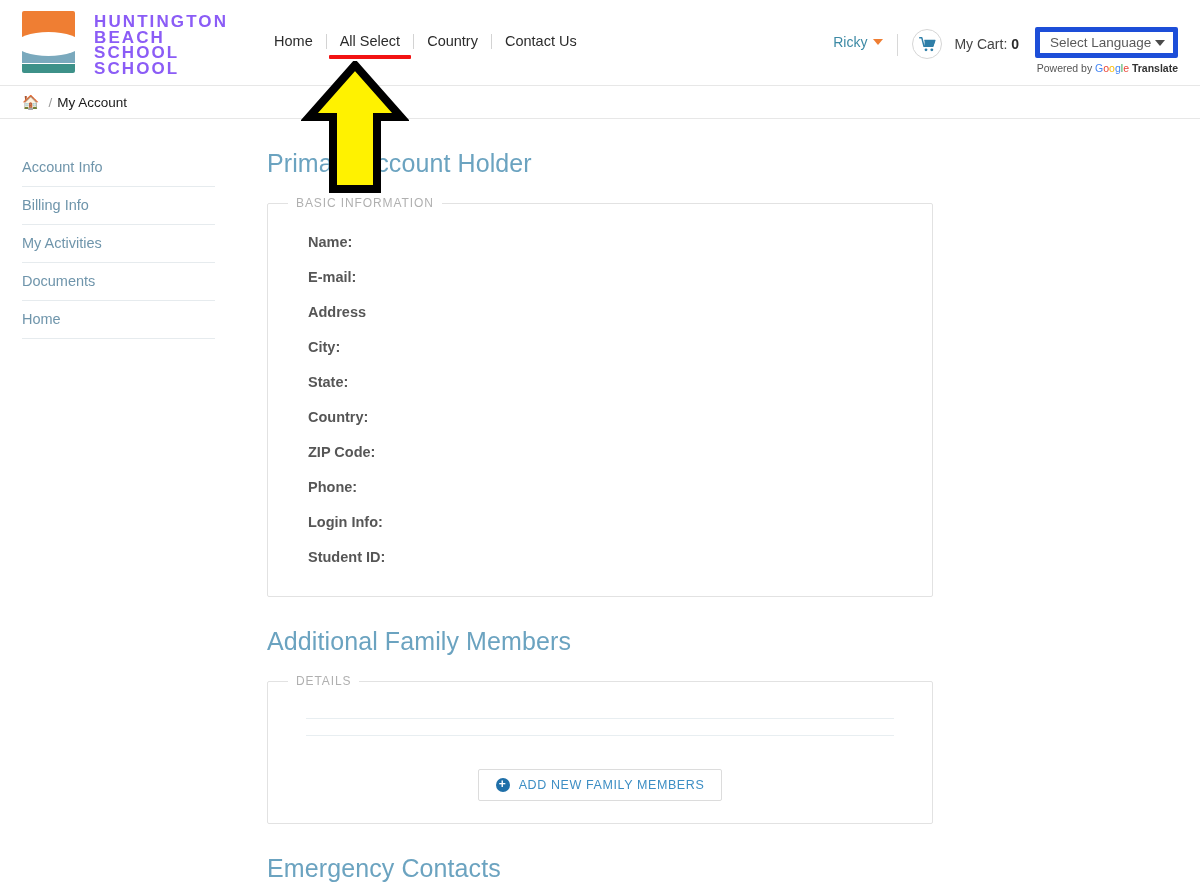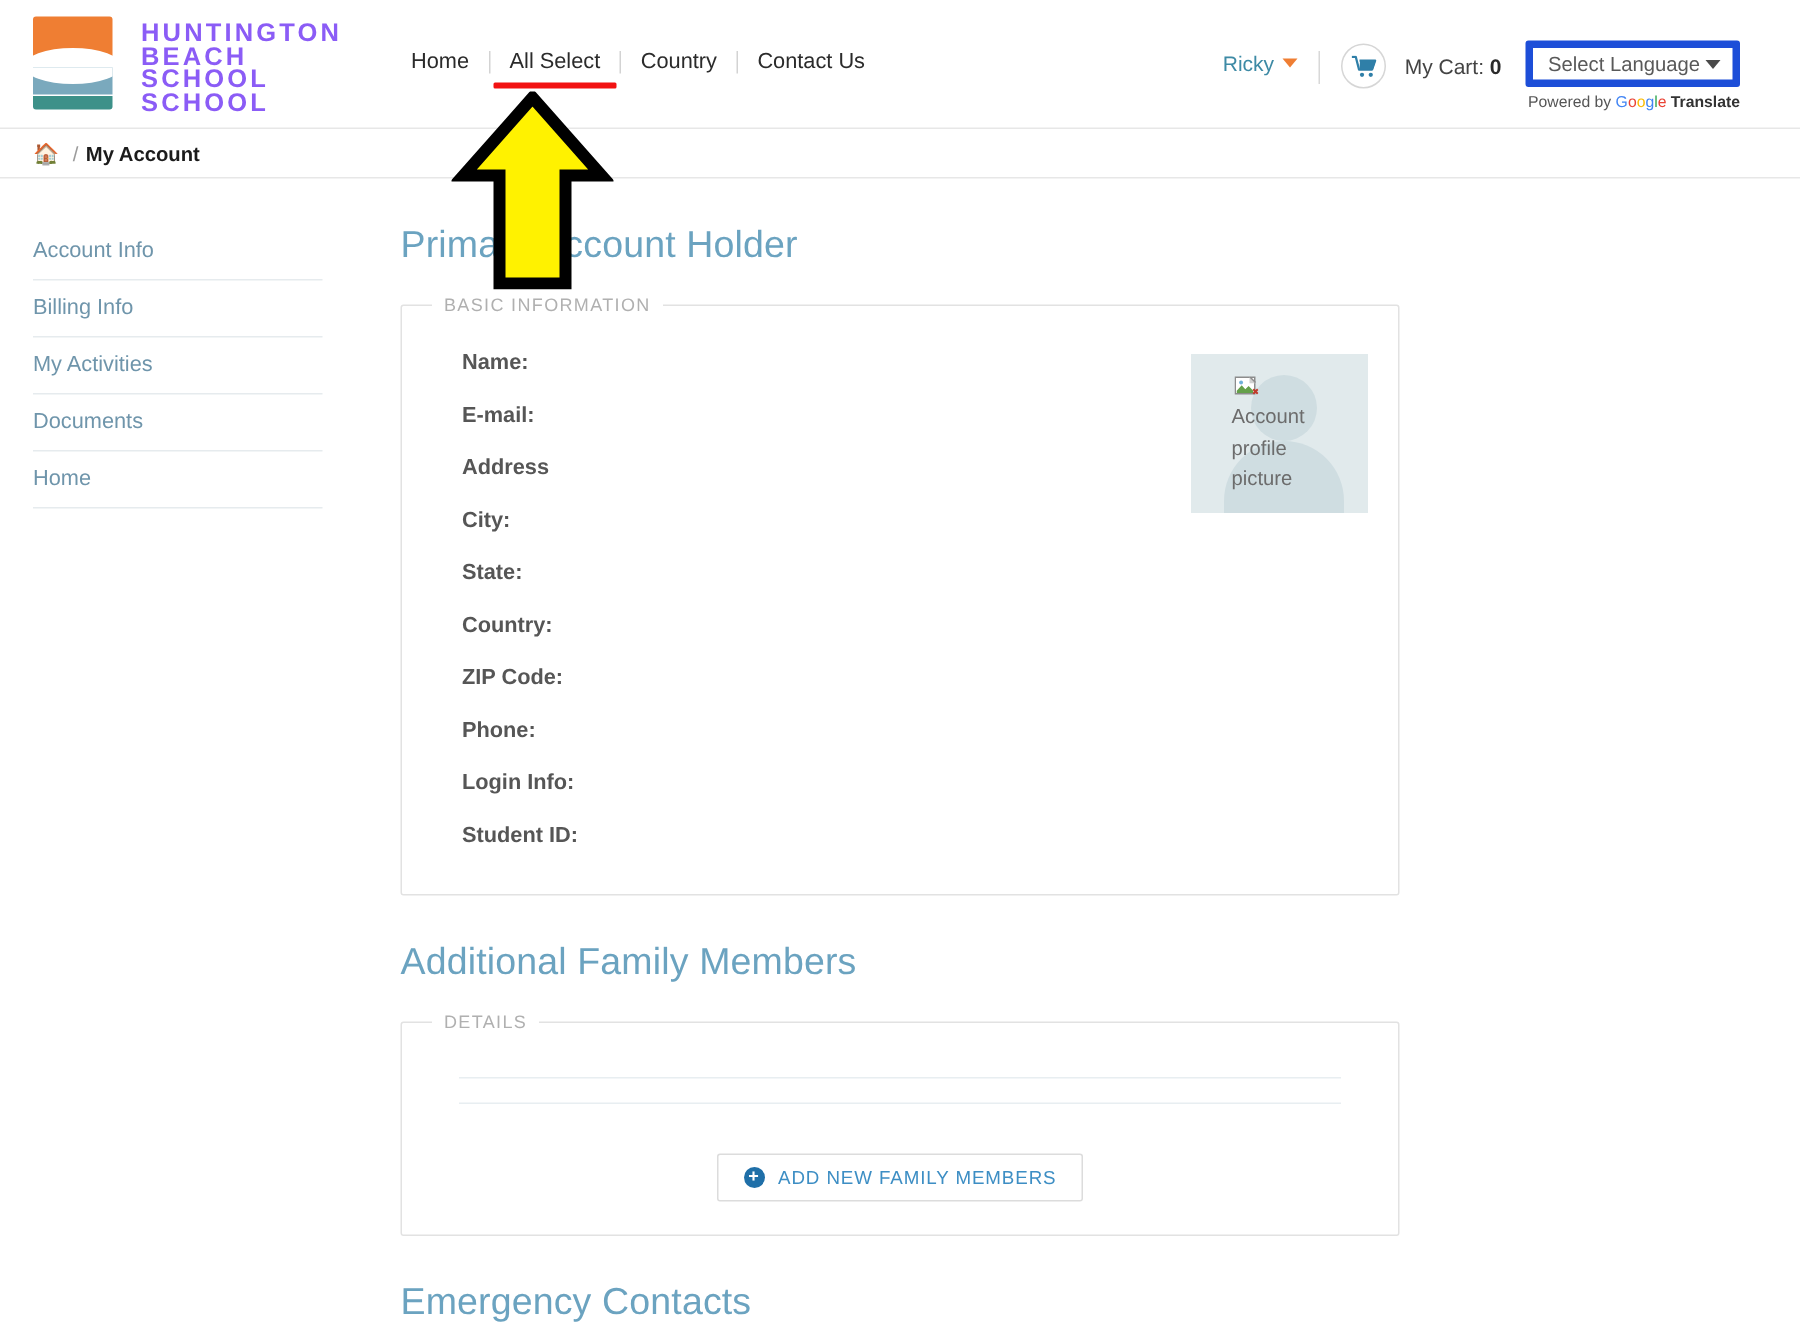--- a/index.html
+++ b/index.html
@@ -106,21 +106,21 @@
     bottom: -10px;
     height: 4px;
     background: #f21212;
     border-radius: 1px;
   }
 
   .header-right {
     margin-left: auto;
     display: flex;
     align-items: flex-start;
-    padding: 27px 40px 0 0;
+    padding: 27px 22px 0 0;
   }
   .user-menu {
     font-size: 14px;
     color: #3d8aa5;
     display: flex;
     align-items: center;
     gap: 6px;
     padding-top: 7px;
   }
   .caret-down {
@@ -188,21 +188,21 @@
     height: 33px;
     border-bottom: 1px solid #e7e7e7;
     display: flex;
     align-items: center;
     padding-left: 22px;
     font-size: 13.5px;
     color: #222;
   }
   .home-icon { color: #2f7fa8; font-size: 14px; line-height: 1; }
   .bc-sep { color: #9b9b9b; margin: 0 5px 0 9px; }
-  .bc-current { font-weight: bold; color: #1b1b1b; }
+  .bc-current { font-weight: normal; color: #1b1b1b; }
 
   
   .page { display: flex; }
   .sidebar {
     width: 215px;
     flex: 0 0 215px;
     padding: 30px 0 0 22px;
   }
   .side-item {
     font-size: 14.5px;
@@ -413,33 +413,20 @@
   </div>
 
   <div class="content">
 
     <h2 class="section-title">Primary Account Holder</h2>
 
     <fieldset class="panel">
       <legend>BASIC INFORMATION</legend>
       <div class="panel-inner">
 
-        <div class="avatar-box">
-          <div class="silhouette-head"></div>
-          <div class="silhouette-body"></div>
-          <svg class="broken-img" viewBox="0 0 16 16">
-            <rect x="0.5" y="1.5" width="13" height="11" fill="#ffffff" stroke="#8c8c8c" stroke-width="1"></rect>
-            <path d="M1.5 10.5l3.3-3.6 2.4 2.6 2.2-2.2 3.1 3.2v1.5h-11z" fill="#64a04a"></path>
-            <circle cx="4.4" cy="5" r="1.3" fill="#6fb0d8"></circle>
-            <path d="M10 1.5l4 4h-4z" fill="#d0d0d0"></path>
-            <path d="M10.5 1.5l3.5 3.5" stroke="#8c8c8c" stroke-width="1" fill="none"></path>
-            <path d="M12.5 9.5l3 3m0-3l-3 3" stroke="#c0392b" stroke-width="1.4"></path>
-          </svg>
-          <div class="alt-text">Account profile picture</div>
-        </div>
 
         <div class="field-row">Name:</div>
         <div class="field-row">E-mail:</div>
         <div class="field-row">Address</div>
         <div class="field-row">City:</div>
         <div class="field-row">State:</div>
         <div class="field-row">Country:</div>
         <div class="field-row">ZIP Code:</div>
         <div class="field-row">Phone:</div>
         <div class="field-row">Login Info:</div>

